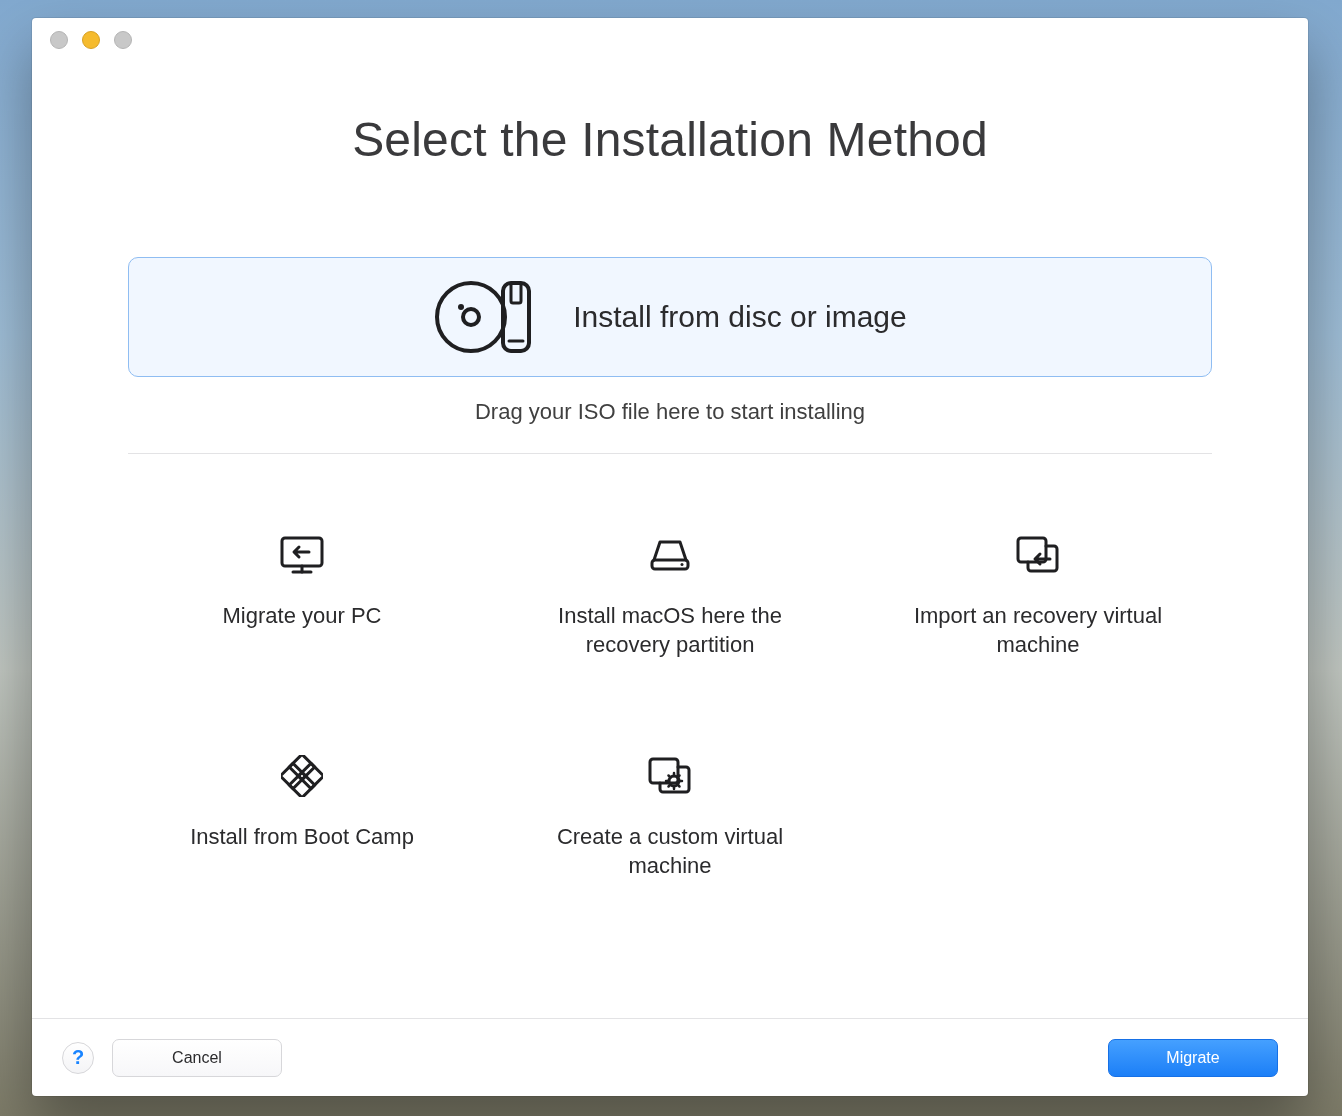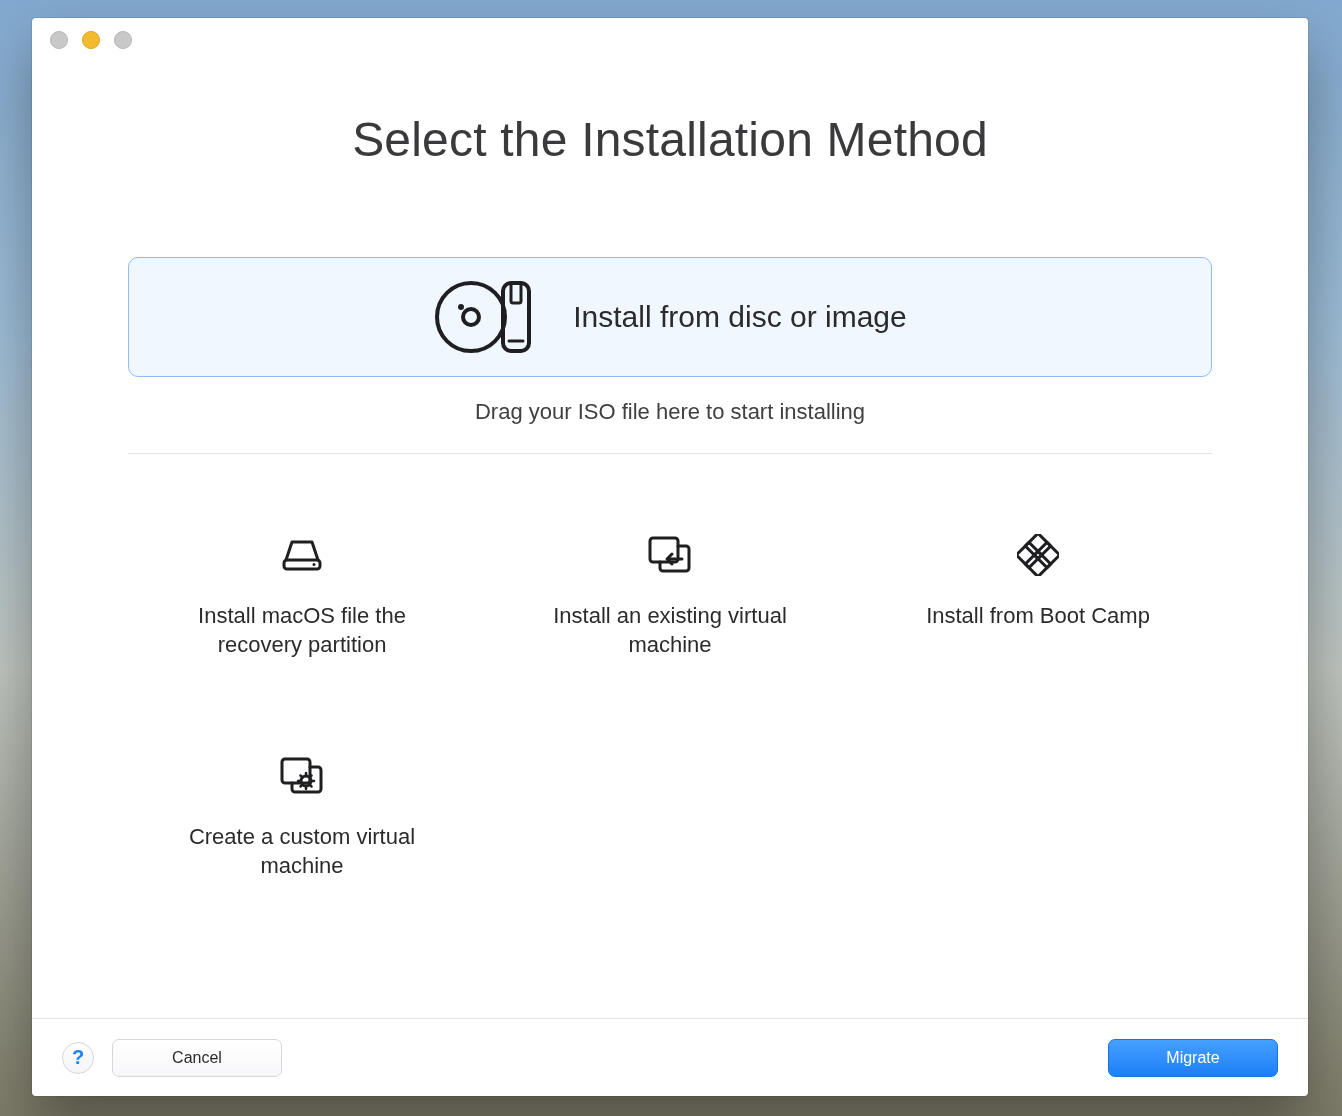--- a/index.html
+++ b/index.html
@@ -165,41 +165,52 @@
         </svg>
       </span>
       <span class="label">Install from disc or image</span>
     </div>
 
     <div class="hint">Drag your ISO file here to start installing</div>
     <div class="divider"></div>
 
     <div class="grid">
 
+      <div class="option">
+        <span class="icon-wrap">
+          <svg width="46" height="40" viewBox="0 0 46 40" fill="none" stroke="#1f1f21" stroke-width="3" stroke-linecap="round" stroke-linejoin="round">
+            <rect x="3" y="3" width="40" height="28" rx="3"></rect>
+            <line x1="14" y1="37" x2="32" y2="37"></line>
+            <line x1="23" y1="31" x2="23" y2="37"></line>
+            <path d="M30 17 H16 M20 12 L15 17 L20 22"></path>
+          </svg>
+        </span>
+        <span class="label">Migrate your PC</span>
+      </div>
 
       <div class="option">
         <span class="icon-wrap">
           <svg width="44" height="34" viewBox="0 0 44 34" fill="none" stroke="#1f1f21" stroke-width="3" stroke-linecap="round" stroke-linejoin="round">
             <path d="M6 22 L12 4 H32 L38 22"></path>
             <rect x="4" y="22" width="36" height="9" rx="3"></rect>
             <circle cx="34" cy="26.5" r="1.5" fill="#1f1f21" stroke="none"></circle>
           </svg>
         </span>
-        <span class="label">Install macOS file the recovery partition</span>
+        <span class="label">Install macOS here the recovery partition</span>
       </div>
 
       <div class="option">
         <span class="icon-wrap">
           <svg width="48" height="42" viewBox="0 0 48 42" fill="none" stroke="#1f1f21" stroke-width="3" stroke-linecap="round" stroke-linejoin="round">
             <rect x="4" y="4" width="28" height="24" rx="3"></rect>
             <path d="M14 28 V34 a3 3 0 0 0 3 3 H40 a3 3 0 0 0 3 -3 V15 a3 3 0 0 0 -3 -3 H32"></path>
             <path d="M36 25 H22 M26 20 L21 25 L26 30"></path>
           </svg>
         </span>
-        <span class="label">Install an existing virtual machine</span>
+        <span class="label">Import an recovery virtual machine</span>
       </div>
 
       <div class="option">
         <span class="icon-wrap">
           <svg width="42" height="42" viewBox="0 0 42 42" fill="none" stroke="#1f1f21" stroke-width="3" stroke-linecap="round" stroke-linejoin="round">
             <rect x="12" y="3" width="18" height="18" transform="rotate(45 21 12)"></rect>
             <rect x="3" y="12" width="18" height="18" transform="rotate(45 12 21)"></rect>
             <rect x="21" y="12" width="18" height="18" transform="rotate(45 30 21)"></rect>
             <rect x="12" y="21" width="18" height="18" transform="rotate(45 21 30)"></rect>
           </svg>

